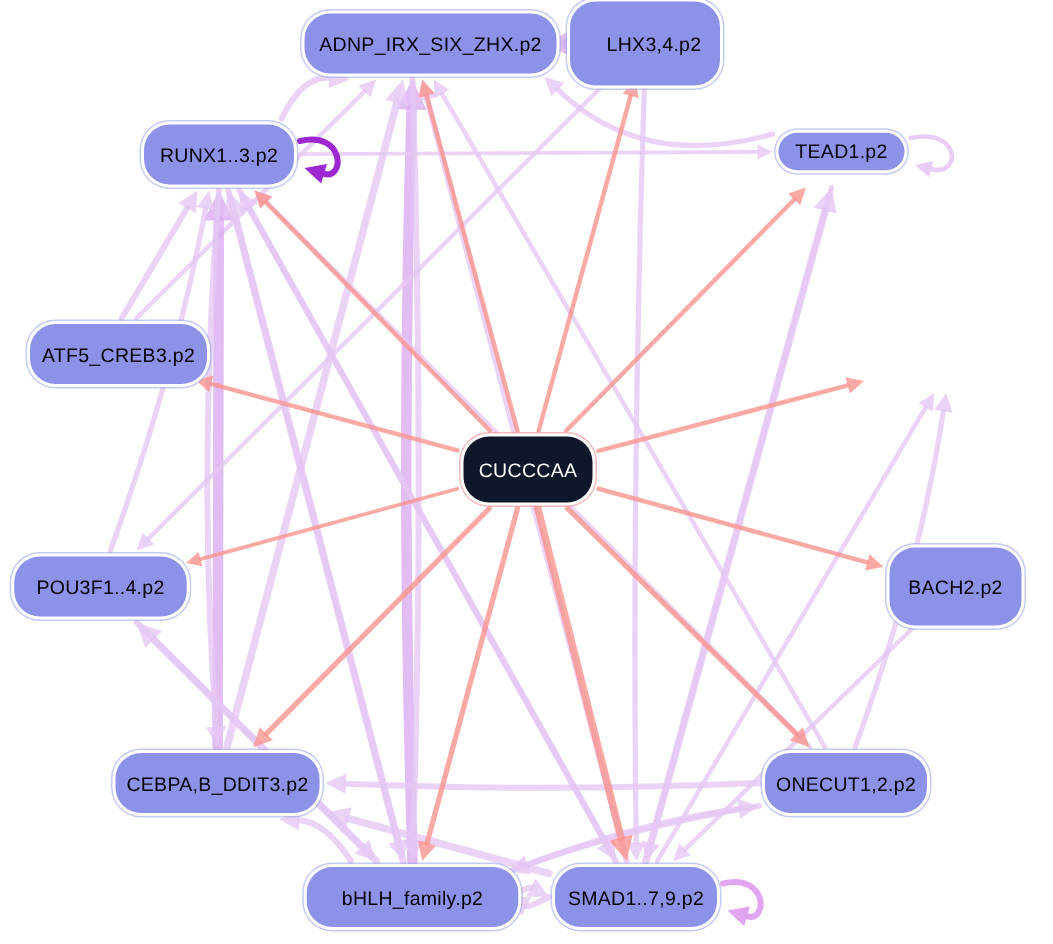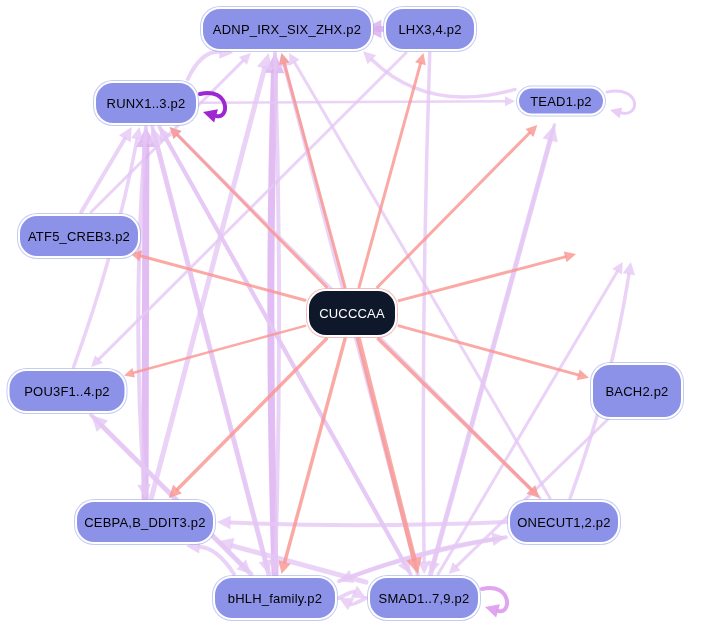--- a/index.html
+++ b/index.html
@@ -116,25 +116,25 @@
       <polygon points="168.77033492822966,498 173.09111537273287,484.8268888887098 181.90129208396377,493.5527576888284" fill="#fa938d" fill-opacity="0.8"></polygon>
       <path d="M 378.3732057416268 339 Q 459.0143540669857 418.5 530.8251218045209 489.29457762804185" stroke="#fa938d" stroke-width="3.5" fill="none" stroke-opacity="0.8" stroke-linecap="round"></path>
       <polygon points="539.6555023923445,498 526.4724106185419,493.70976792195364 535.1778329905,484.87938733413006" fill="#fa938d" fill-opacity="0.8"></polygon>
       <path d="M 344.97543859649124 339 Q 313.2298245614035 456.5 284.7184244929699 562.0292080455009" stroke="#fa938d" stroke-width="3.5" fill="none" stroke-opacity="0.8" stroke-linecap="round"></path>
       <polygon points="281.4842105263158,574 278.7330285157204,560.4121010621739 290.70382047021945,563.646315028828" fill="#fa938d" fill-opacity="0.8"></polygon>
       <path d="M 358.5684210526316 339 Q 388.2526315789474 456.5 414.0178626250095 558.4873728906625" stroke="#fa938d" stroke-width="5" fill="none" stroke-opacity="0.8" stroke-linecap="round"></path>
       <polygon points="417.93684210526317,574 406.2615490703408,560.4468626307894 421.77417617967825,556.5278831505357" fill="#fa938d" fill-opacity="0.8"></polygon>
     </svg>
   <div id="node-layer">
       <div class="gnode" style="left: 275px; top: 29px; width: 168px; height: 40px; margin-left: 12px;">ADNP_IRX_SIX_ZHX.p2</div>
-      <div class="gnode" style="left: 430px; top: 29px; width: 88px; height: 40px;">LHX3,4.p2</div>
+      <div class="gnode" style="left: 430px; top: 29px; width: 88px; height: 56px; padding-left: 12px;">LHX3,4.p2</div>
       <div class="gnode" style="left: 146px; top: 103px; width: 100px; height: 40px;">RUNX1..3.p2</div>
       <div class="gnode" style="left: 561px; top: 101px; width: 84px; height: 25px;">TEAD1.p2</div>
       <div class="gnode" style="left: 67px; top: 236px; width: 118px; height: 40px; margin-left: 12px;">ATF5_CREB3.p2</div>
       <div class="gnode motif" style="left: 352px; top: 313px; width: 86px; height: 44px;">CUCCCAA</div>
       <div class="gnode" style="left: 67px; top: 391px; width: 115px; height: 40px;">POU3F1..4.p2</div>
       <div class="gnode" style="left: 637px; top: 391px; width: 88px; height: 52px;">BACH2.p2</div>
       <div class="gnode" style="left: 145px; top: 522px; width: 136px; height: 40px;">CEBPA,B_DDIT3.p2</div>
       <div class="gnode" style="left: 564px; top: 522px; width: 108px; height: 40px;">ONECUT1,2.p2</div>
-      <div class="gnode" style="left: 275px; top: 598px; width: 120px; height: 40px;">bHLH_family.p2</div>
+      <div class="gnode" style="left: 275px; top: 598px; width: 141px; height: 40px;">bHLH_family.p2</div>
       <div class="gnode" style="left: 424px; top: 598px; width: 108px; height: 40px;">SMAD1..7,9.p2</div>
     </div>
 </div>
 
 </body></html>

